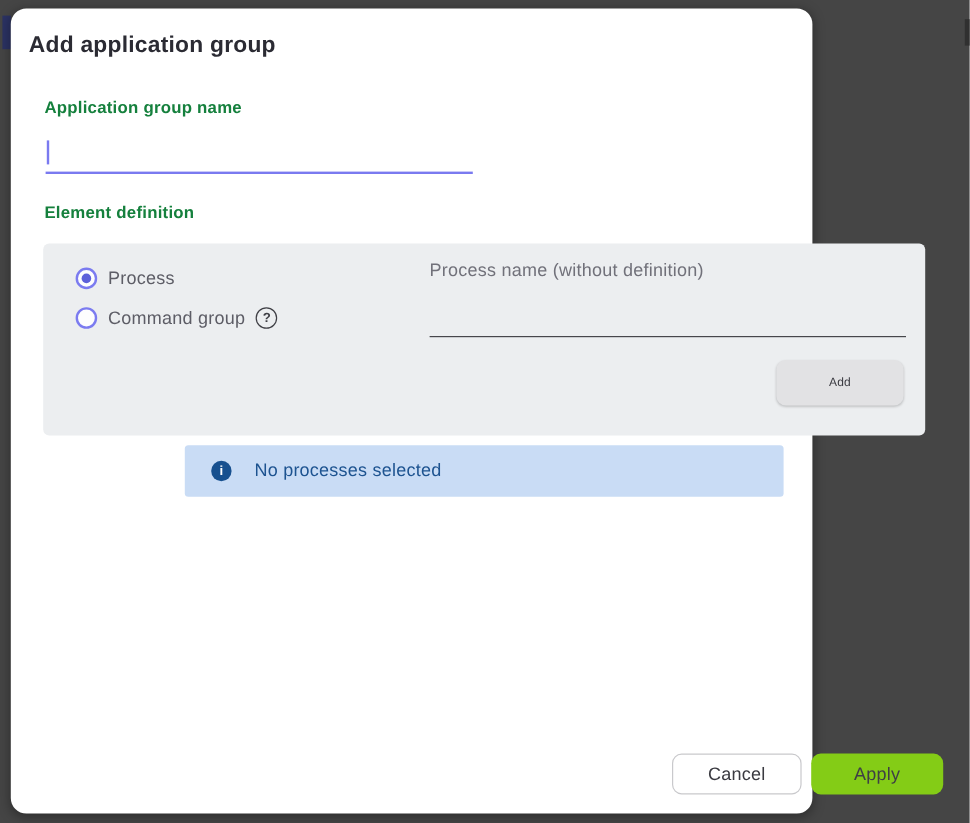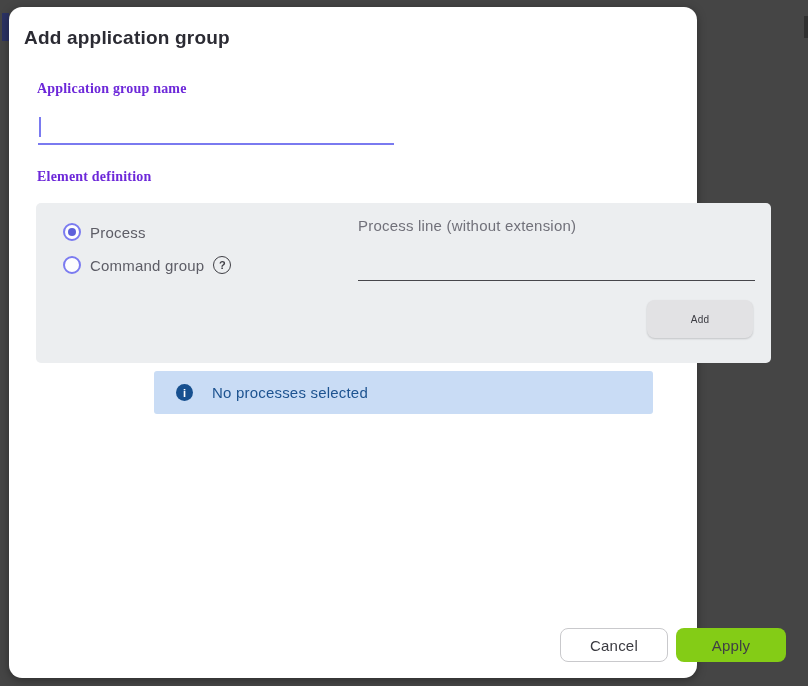--- a/index.html
+++ b/index.html
@@ -10,28 +10,27 @@
     -webkit-font-smoothing:antialiased;
   }
   
   .nav-sliver{position:absolute;left:2px;top:13px;width:7px;height:28px;background:#2b3263;}
   .scroll-sliver{position:absolute;left:804px;top:16px;width:4px;height:22px;background:#303030;}
   
   .modal{
     position:absolute;left:9px;top:7px;width:668px;height:671px;
     background:#ffffff;border-radius:13px;
     box-shadow:0 2px 10px rgba(0,0,0,.35);
-    padding-left:20px;
   }
   .dialog-title{
     position:absolute;left:15px;top:20px;margin:0;
     font-size:19px;font-weight:700;color:#2b2b33;letter-spacing:.2px;
   }
   .section-label{
-    position:absolute;font-size:14px;font-weight:700;color:#6d28d9;letter-spacing:.2px;font-family:Liberation Serif, serif;
+    position:absolute;font-size:14px;font-weight:700;color:#15803d;letter-spacing:.2px;
   }
   .group-name-label{left:28px;top:74px;}
   .element-definition-label{left:28px;top:162px;}
   .group-name-input{
     position:absolute;left:29px;top:103px;width:352px;height:33px;
     border:none;border-bottom:2px solid #7a7af0;outline:none;
     background:transparent;font-size:15px;color:#33333b;padding:0 2px;
     font-family:"Liberation Sans","DejaVu Sans",sans-serif;
   }
   .caret{position:absolute;left:30px;top:110px;width:2px;height:20px;background:#7a7af0;}
@@ -117,21 +116,21 @@
       <span class="radio">
           <span class="dot"></span>
         </span>
       <span class="radio-label">Process</span>
     </div>
     <div class="radio-row r2">
       <span class="radio"></span>
       <span class="radio-label">Command group</span>
       <span class="help">?</span>
     </div>
-    <div class="proc-label">Process line (without extension)</div>
+    <div class="proc-label">Process name (without definition)</div>
     <input class="proc-input" value="" style="">
     <button class="add-btn">Add</button>
   </div>
 
   <div class="banner">
     <span class="info-icon">i</span>
     <span class="banner-text">No processes selected</span>
   </div>
 
   <button class="cancel-btn">Cancel</button>

